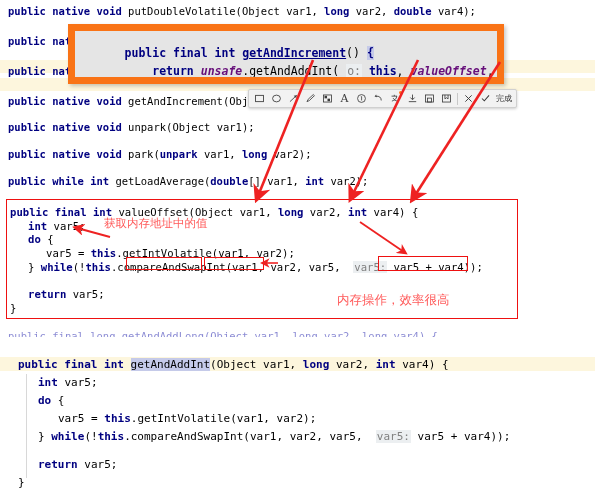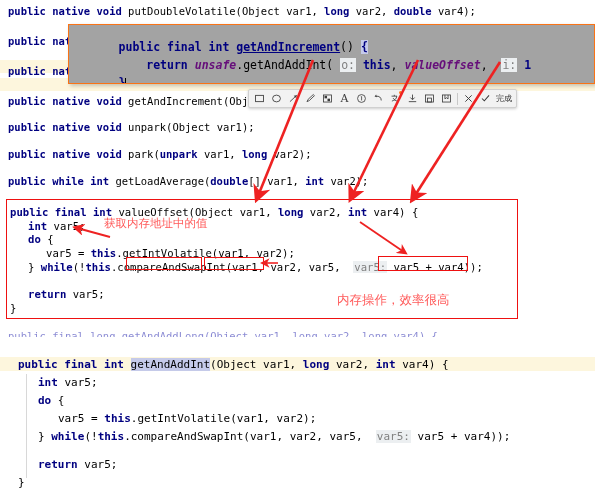--- a/index.html
+++ b/index.html
@@ -28,23 +28,23 @@
   .sel{background:#c5cae9;}
 
   
   .bgline{position:absolute;left:8px;white-space:pre;}
 
   .hlrow{position:absolute;left:0;width:595px;height:13px;background:#fdf6dd;}
 
   
   .popup{
     position:absolute;
-    left:68px;top:24px;width:527px;height:60px;
-    background:#a3a3a3;
-    border:1px solid #f97316;
+    left:68px;top:24px;width:436px;height:60px;
+    background:#e5e5e5;
+    border:7px solid #f97316;
     box-shadow:2px 2px 4px rgba(0,0,0,.22);
     box-sizing:border-box;
     overflow:hidden;
   }
   .popup .pl{position:absolute;left:8px;white-space:pre;font-size:11.5px;}
   .caret{display:inline-block;width:1px;height:11px;background:#000;vertical-align:-2px;}
 
   
   .toolbar{
     position:absolute;left:248px;top:89px;

